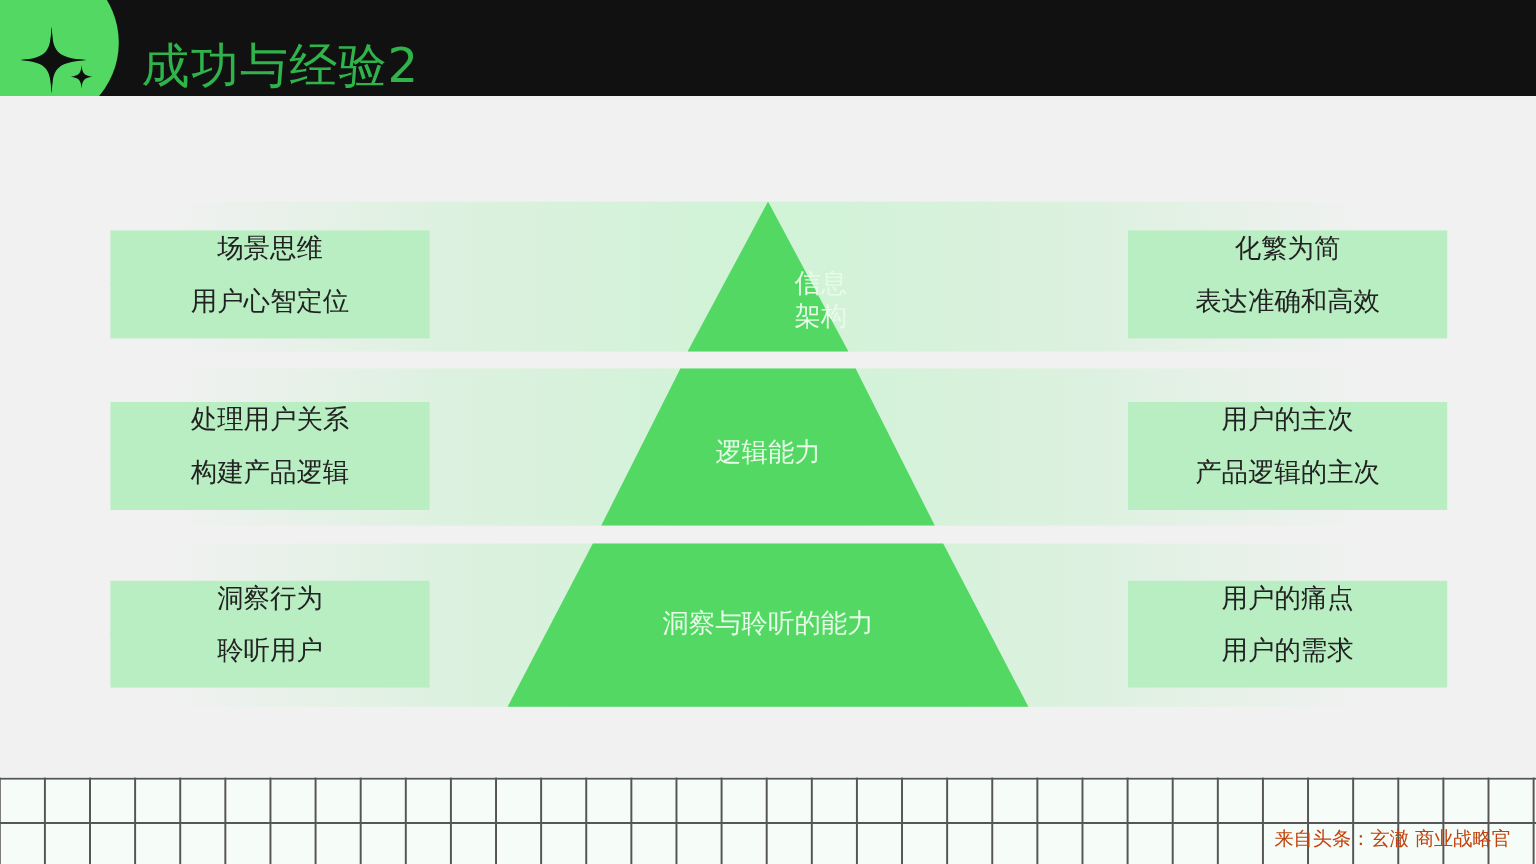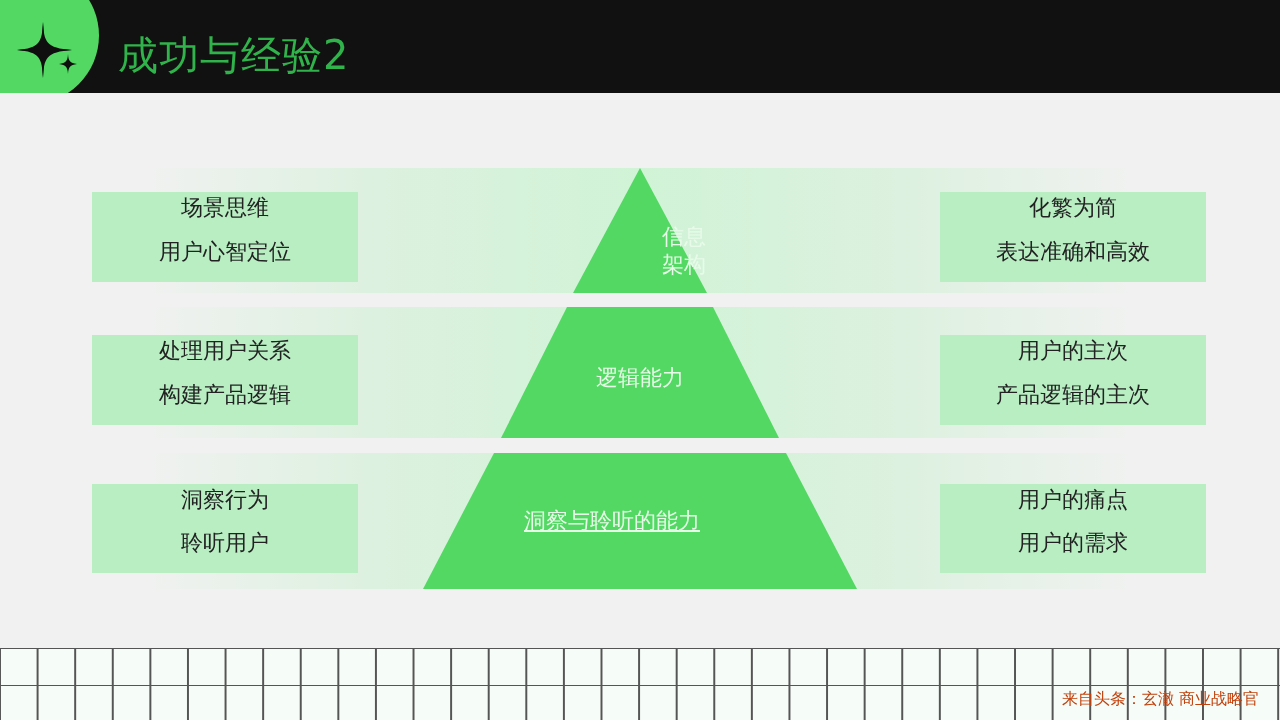--- a/index.html
+++ b/index.html
@@ -2,21 +2,21 @@
 <html><head>
 <meta charset="utf-8">
 <style>
   html, body { margin:0; padding:0; }
   body {
     width:1280px; height:720px; overflow:hidden; position:relative;
     background:#f1f1f1;
     font-family: "DejaVu Sans", "Liberation Sans", sans-serif;
   }
   .header {
-    position:absolute; left:0; top:0; width:1280px; height:93px;
+    position:absolute; left:0; top:0; width:1280px; height:80px;
     background:#111111; overflow:hidden;
   }
   .logo-circle {
     position:absolute; left:-38px; top:-33px; width:137px; height:137px;
     border-radius:50%; background:#52d863;
   }
   .logo-svg { position:absolute; left:0; top:0; }
   .title {
     position:absolute; left:118px; top:30px; font-size:40px; line-height:50px;
     color:#2fb34a; letter-spacing:1px; white-space:nowrap;
@@ -73,21 +73,21 @@
   <polygon points="640,168 707,293 573,293" fill="#52d863"></polygon>
   <polygon points="567,307 713,307 779,438 501,438" fill="#52d863"></polygon>
   <polygon points="494,453 786,453 857,589 423,589" fill="#52d863"></polygon>
 </svg>
 
 <div class="pyr-label" style="left:640px;top:223px;margin-left:44px;">
   <div>信息</div>
   <div>架构</div>
 </div>
 <div class="pyr-label" style="left:640px;top:364px;">逻辑能力</div>
-<div class="pyr-label" style="left:612px;top:507px;text-decoration:underline;">洞察与聆听的能力</div>
+<div class="pyr-label" style="left:640px;top:507px;">洞察与聆听的能力</div>
 
 <div class="box left" style="top:192px;">场景思维</div>
 <div class="box left" style="top:236px;">用户心智定位</div>
 <div class="box right" style="top:192px;">化繁为简</div>
 <div class="box right" style="top:236px;">表达准确和高效</div>
 
 <div class="box left" style="top:335px;">处理用户关系</div>
 <div class="box left" style="top:379px;">构建产品逻辑</div>
 <div class="box right" style="top:335px;">用户的主次</div>
 <div class="box right" style="top:379px;">产品逻辑的主次</div>

